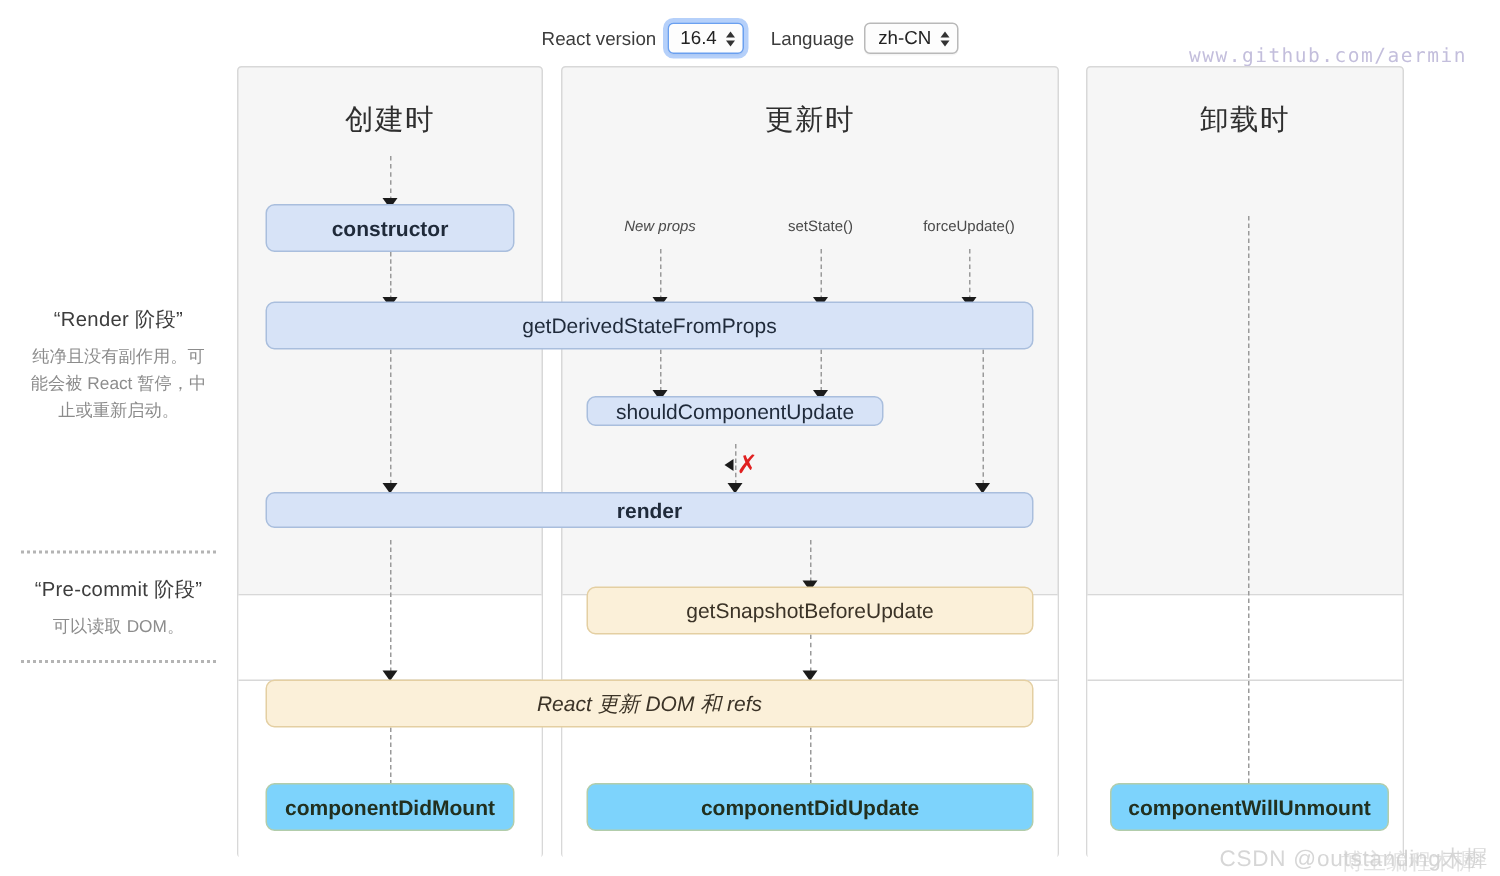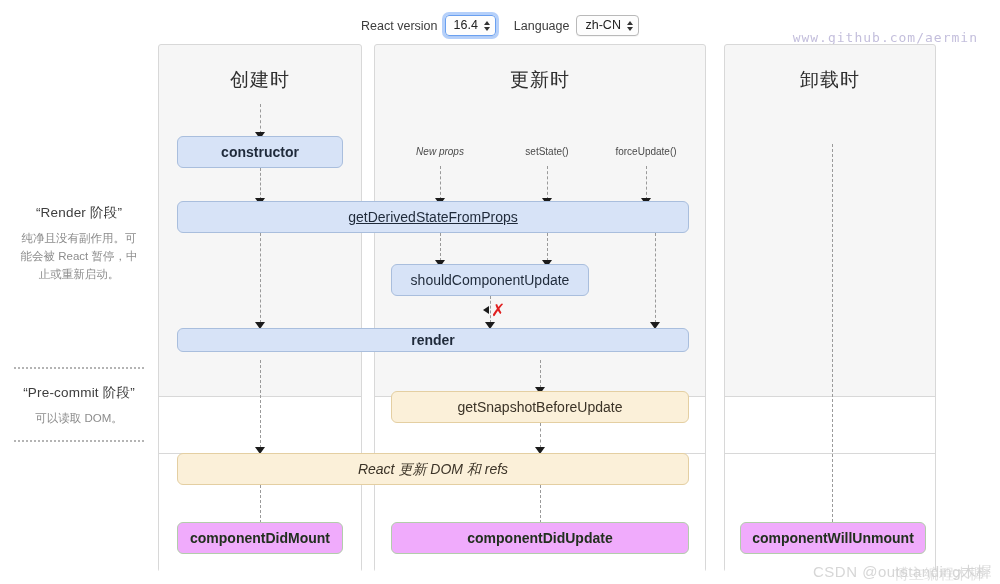--- a/index.html
+++ b/index.html
@@ -113,21 +113,21 @@
   
   .node{
     position:absolute;box-sizing:border-box;
     border-radius:6px;
     display:flex;align-items:center;justify-content:center;
     font-size:14px;line-height:1;
     text-align:center;
   }
   .node.blue{background:#d7e3f7;border:1px solid #a9bedd;color:#1f2a3a;}
   .node.cream{background:#fbf0d9;border:1px solid #e4cfa2;color:#3b3327;}
-  .node.green{background:#f0abfc;border:1px solid #b2cdab;color:#22301f;}
+  .node.green{background:#7dd3fc;border:1px solid #b2cdab;color:#22301f;}
   .node.bold{font-weight:bold;}
   .node.italic{font-style:italic;}
 
   
   .trigger{
     position:absolute;font-size:10px;color:#4a4a4a;
     text-align:center;white-space:nowrap;
     transform:translateX(-50%);
   }
   .trigger.italic{font-style:italic;}
@@ -268,23 +268,23 @@
   <div class="arrowhead" style="left:540px;top:403px;"></div>
 
   <div class="vline" style="left:540px;top:441px;height:38px;"></div>
   <div class="arrowhead" style="left:540px;top:478px;"></div>
 
   <div class="vline" style="left:832px;top:100px;height:378px;"></div>
   <div class="arrowhead" style="left:832px;top:478px;"></div>
 
   <div class="node blue bold" style="left:177px;top:92px;width:166px;height:32px;">constructor</div>
 
-  <div class="node blue" style="left:177px;top:157px;width:512px;height:32px;text-decoration:underline;">getDerivedStateFromProps</div>
-
-  <div class="node blue" style="left:391px;top:220px;width:198px;height:32px;">shouldComponentUpdate</div>
+  <div class="node blue" style="left:177px;top:157px;width:512px;height:32px;">getDerivedStateFromProps</div>
+
+  <div class="node blue" style="left:391px;top:220px;width:198px;height:20px;">shouldComponentUpdate</div>
 
   <div class="node blue bold" style="left:177px;top:284px;width:512px;height:24px;">render</div>
 
   <div class="node cream" style="left:391px;top:347px;width:298px;height:32px;">getSnapshotBeforeUpdate</div>
 
   <div class="node cream italic" style="left:177px;top:409px;width:512px;height:32px;">React 更新 DOM 和 refs</div>
 
   <div class="node green bold" style="left:177px;top:478px;width:166px;height:32px;">componentDidMount</div>
 
   <div class="node green bold" style="left:391px;top:478px;width:298px;height:32px;">componentDidUpdate</div>

